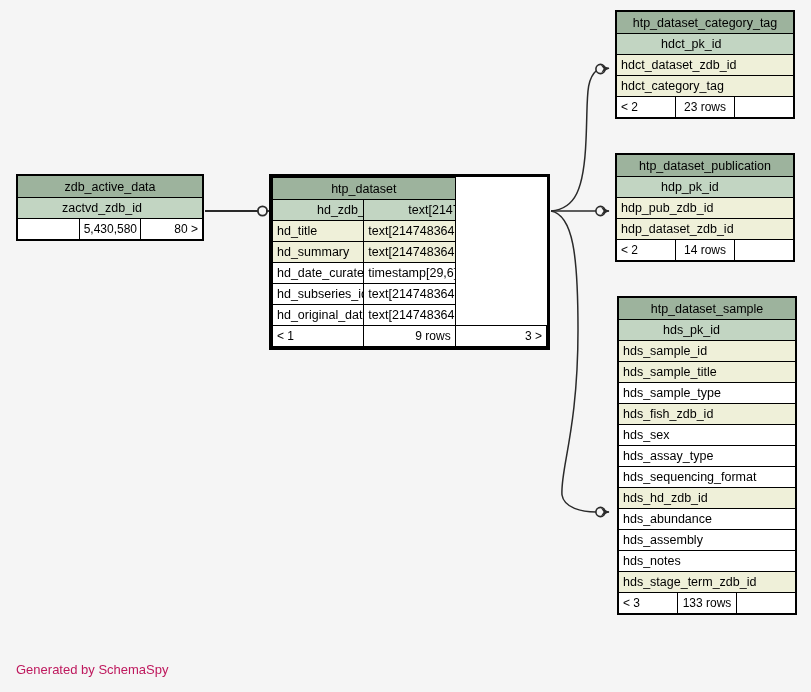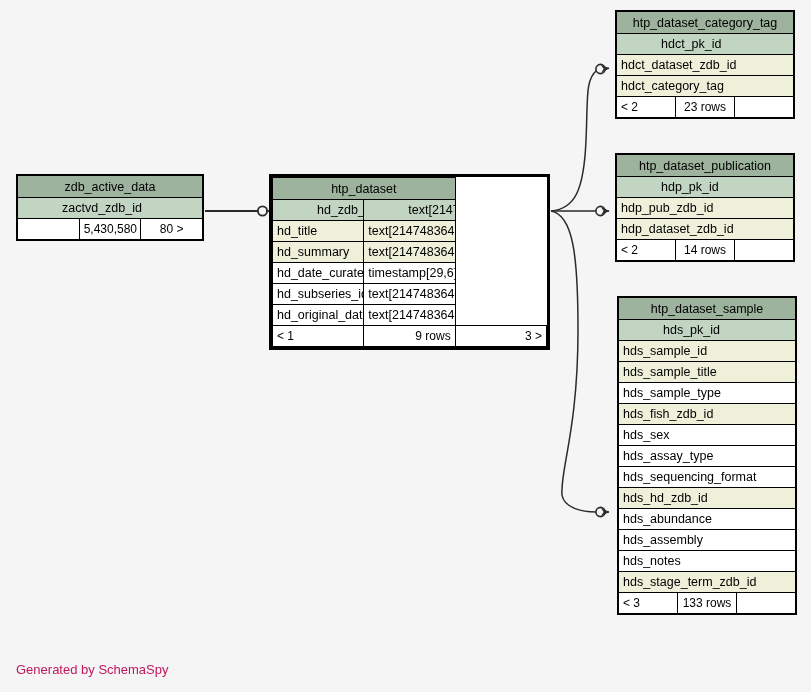--- a/index.html
+++ b/index.html
@@ -66,21 +66,21 @@
   .plain td { background: #ffffff; }
   .foot td {
     background: #ffffff;
     font-size: 12px;
     height: 21px;
   }
   .foot .f-left { text-align: left; }
   .foot .f-mid-c { text-align: center; }
   .foot .f-mid-r { text-align: right; }
   .foot .f-right-r { text-align: right; }
-  .foot .f-right-l { text-align: center; }
+  .foot .f-right-l { text-align: right; }
   .credit {
     position: absolute;
     left: 16px;
     top: 662px;
     font-size: 13px;
     color: #be185d;
     font-family: "Liberation Sans", "DejaVu Sans", sans-serif;
   }
 </style>
 </head>

